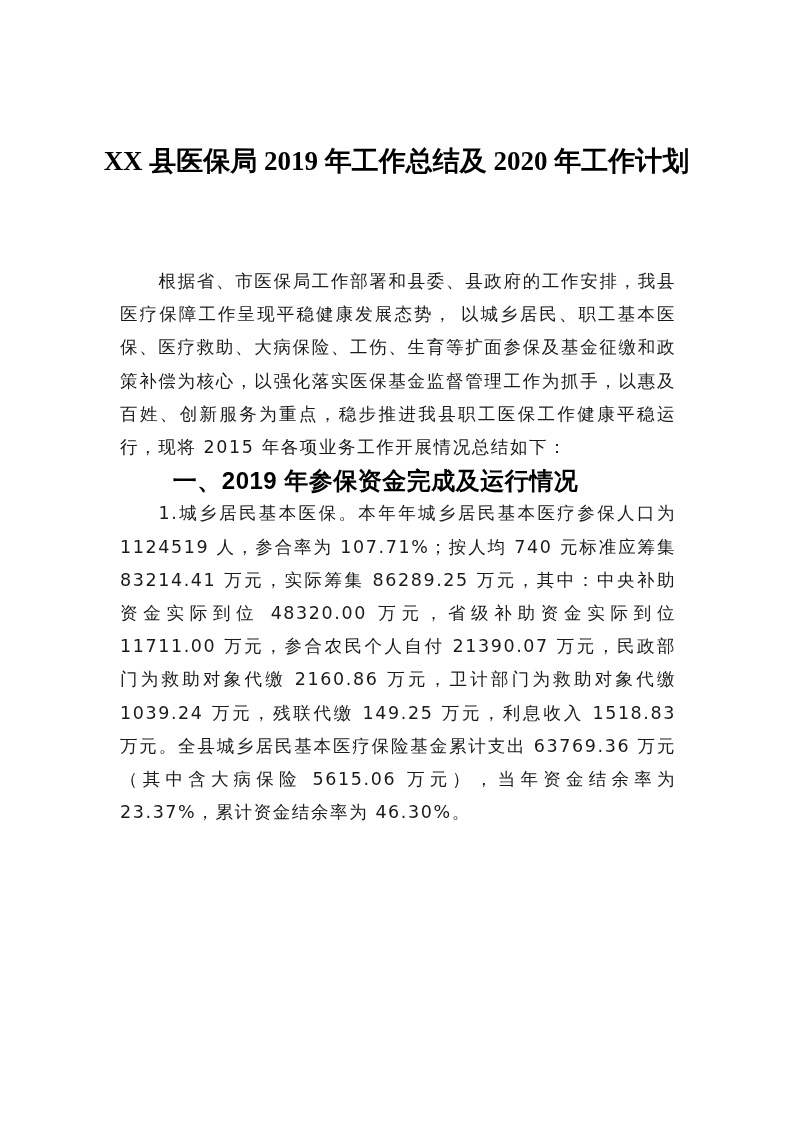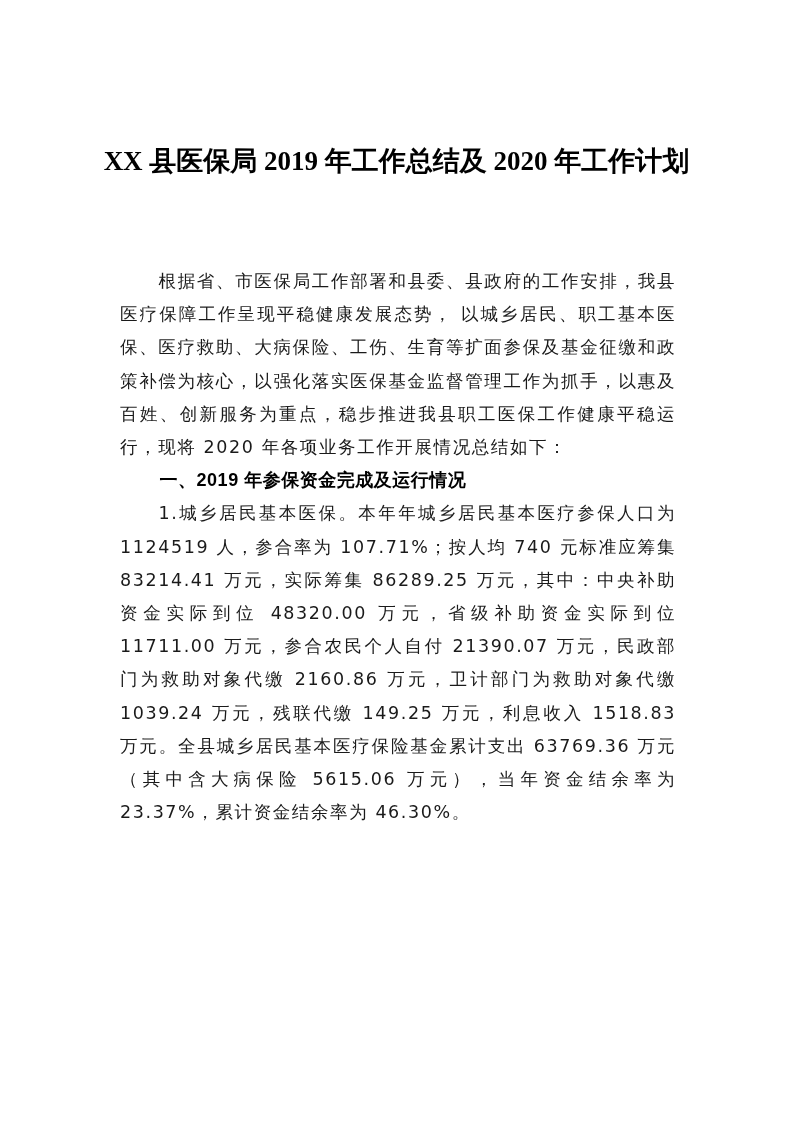--- a/index.html
+++ b/index.html
@@ -49,31 +49,31 @@
   }
   .para {
     margin: 0;
     text-indent: 2.2em;
   }
   .heading {
     margin: 0;
     text-indent: 2.2em;
     font-family: "Liberation Sans", "DejaVu Sans", sans-serif;
     font-weight: bold;
-    font-size: 18px;
+    font-size: 24px;
     letter-spacing: 0.5px;
     color: #000000;
   }
 </style>
 </head>
 <body>
 
 <div class="page">
 
   <div class="title">XX 县医保局 2019 年工作总结及 2020 年工作计划</div>
 
   <div class="body-text">
-    <p class="para">根据省、市医保局工作部署和县委、县政府的工作安排，我县医疗保障工作呈现平稳健康发展态势， 以城乡居民、职工基本医保、医疗救助、大病保险、工伤、生育等扩面参保及基金征缴和政策补偿为核心，以强化落实医保基金监督管理工作为抓手，以惠及百姓、创新服务为重点，稳步推进我县职工医保工作健康平稳运行，现将 2020 年各项业务工作开展情况总结如下：</p>
+    <p class="para">根据省、市医保局工作部署和县委、县政府的工作安排，我县医疗保障工作呈现平稳健康发展态势， 以城乡居民、职工基本医保、医疗救助、大病保险、工伤、生育等扩面参保及基金征缴和政策补偿为核心，以强化落实医保基金监督管理工作为抓手，以惠及百姓、创新服务为重点，稳步推进我县职工医保工作健康平稳运行，现将 2015 年各项业务工作开展情况总结如下：</p>
     <p class="heading">一、2019 年参保资金完成及运行情况</p>
     <p class="para">1.城乡居民基本医保。本年年城乡居民基本医疗参保人口为 1124519 人，参合率为 107.71%；按人均 740 元标准应筹集 83214.41 万元，实际筹集 86289.25 万元，其中：中央补助资金实际到位 48320.00 万元，省级补助资金实际到位 11711.00 万元，参合农民个人自付 21390.07 万元，民政部门为救助对象代缴 2160.86 万元，卫计部门为救助对象代缴 1039.24 万元，残联代缴 149.25 万元，利息收入 1518.83 万元。全县城乡居民基本医疗保险基金累计支出 63769.36 万元（其中含大病保险 5615.06 万元），当年资金结余率为 23.37%，累计资金结余率为 46.30%。</p>
   </div>
 
 </div>
 
 </body></html>

